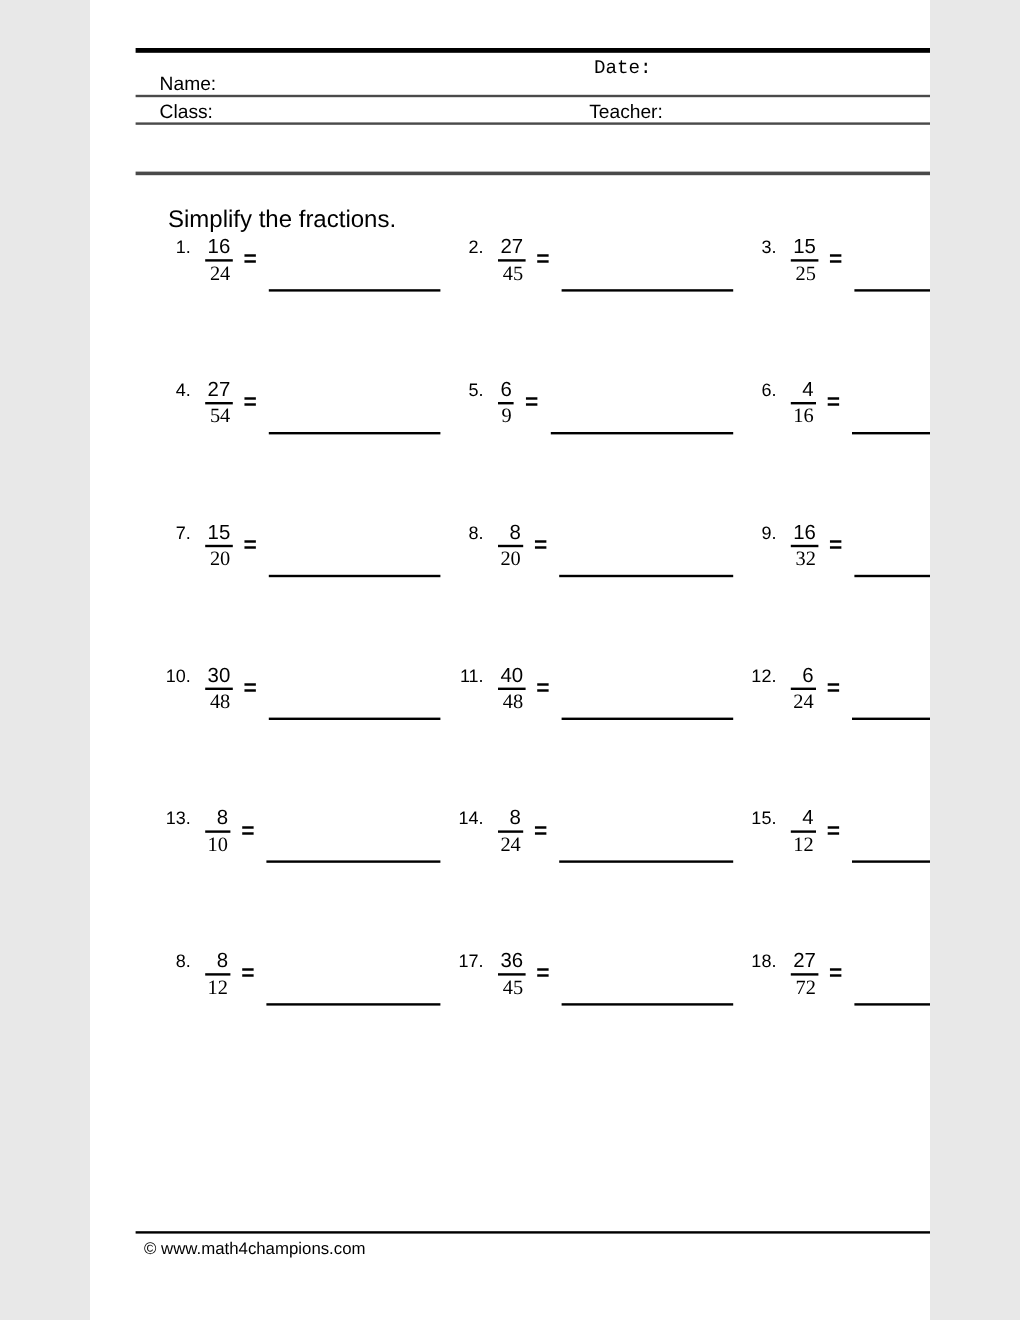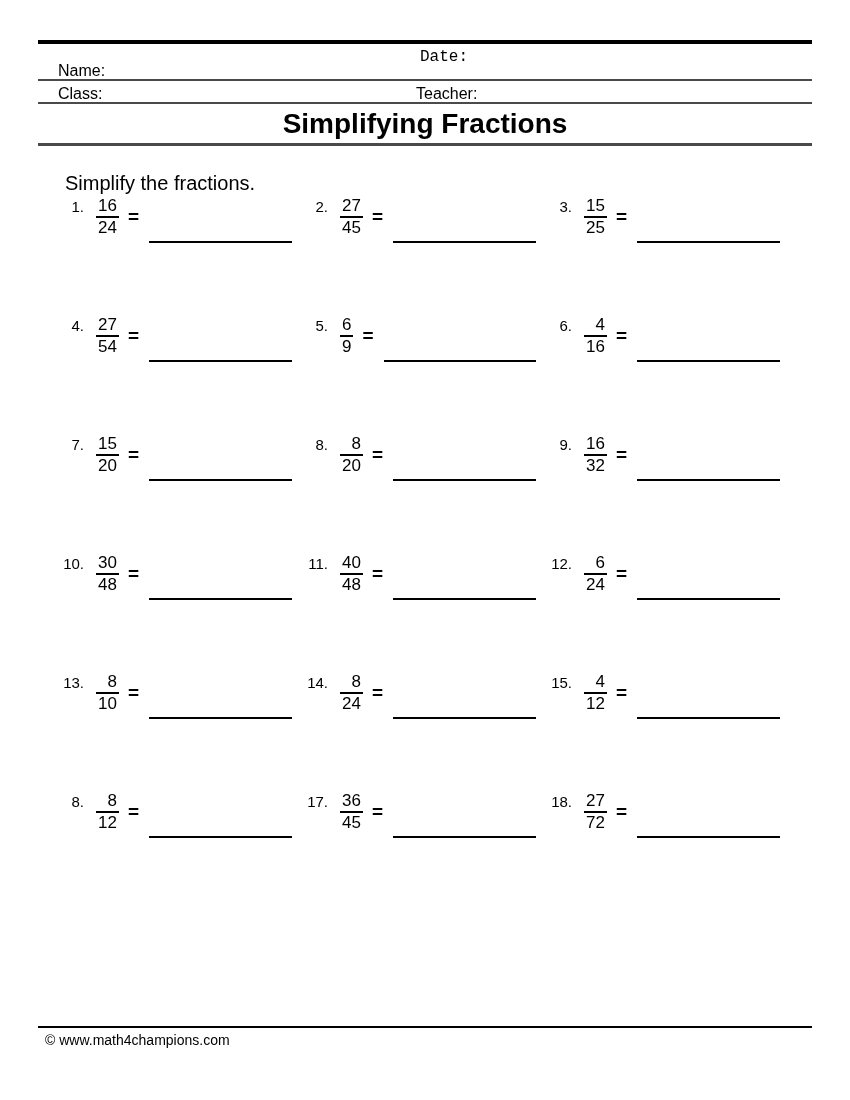--- a/index.html
+++ b/index.html
@@ -1,18 +1,18 @@
 <!DOCTYPE html>
 <html><head>
 <meta charset="utf-8">
 <style>
   html, body { margin: 0; padding: 0; background: #e8e8e8; }
   .page {
     position: relative;
-    width: 850px;
+    width: 700px;
     height: 1100px;
     margin: 0 auto;
     background: #ffffff;
     color: #000000;
     font-family: "Liberation Sans", sans-serif;
     overflow: hidden;
   }
 
   
   .top-bar {
@@ -59,21 +59,21 @@
   }
   .pnum {
     flex: none; width: 22px; margin-right: 12px; padding-top: 1px;
     text-align: right; font-size: 15px; line-height: 19px;
   }
   .frac {
     flex: none; display: flex; flex-direction: column;
     text-align: right; font-size: 17px; line-height: 20px;
   }
   .fnum { border-bottom: 2px solid #000; padding: 0 2px; }
-  .fden { padding: 0 2px; }
+  .fden { padding: 0 2px; font-family: Liberation Serif, serif; }
   .eq {
     flex: none; margin-left: 9px; height: 42px;
     display: flex; align-items: center;
     font-size: 19px; font-weight: bold;
   }
   .answer-line {
     flex: 1; min-width: 40px; margin-left: 10px;
     height: 45px; border-bottom: 2px solid #000;
   }
 
@@ -95,21 +95,20 @@
   <div class="top-bar"></div>
 
   <span class="hdr-label hdr-name">Name:</span>
   <span class="hdr-label hdr-date">Date:</span>
   <div class="hdr-line hdr-line-1"></div>
 
   <span class="hdr-label hdr-class">Class:</span>
   <span class="hdr-label hdr-teacher">Teacher:</span>
   <div class="hdr-line hdr-line-2"></div>
 
-  <h1 class="title">Simplifying Fractions</h1>
   <div class="title-rule"></div>
 
   <div class="instructions">Simplify the fractions.</div>
 
   <div class="problems">
   <div class="problem">
     <span class="pnum">1.</span>
     <span class="frac">
       <span class="fnum">16</span>
       <span class="fden">24</span>

